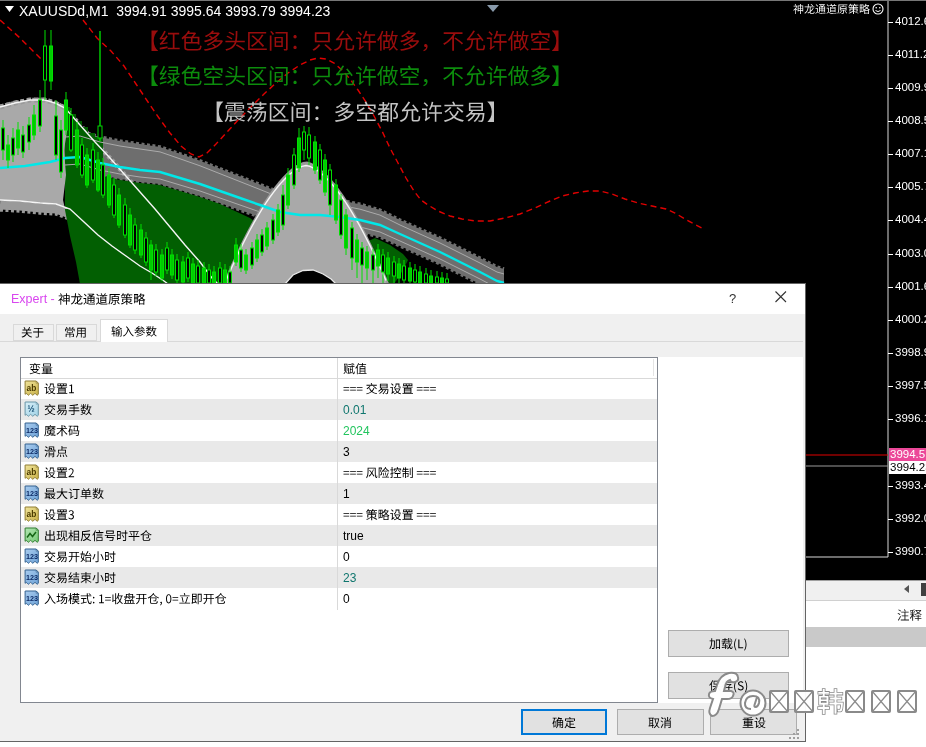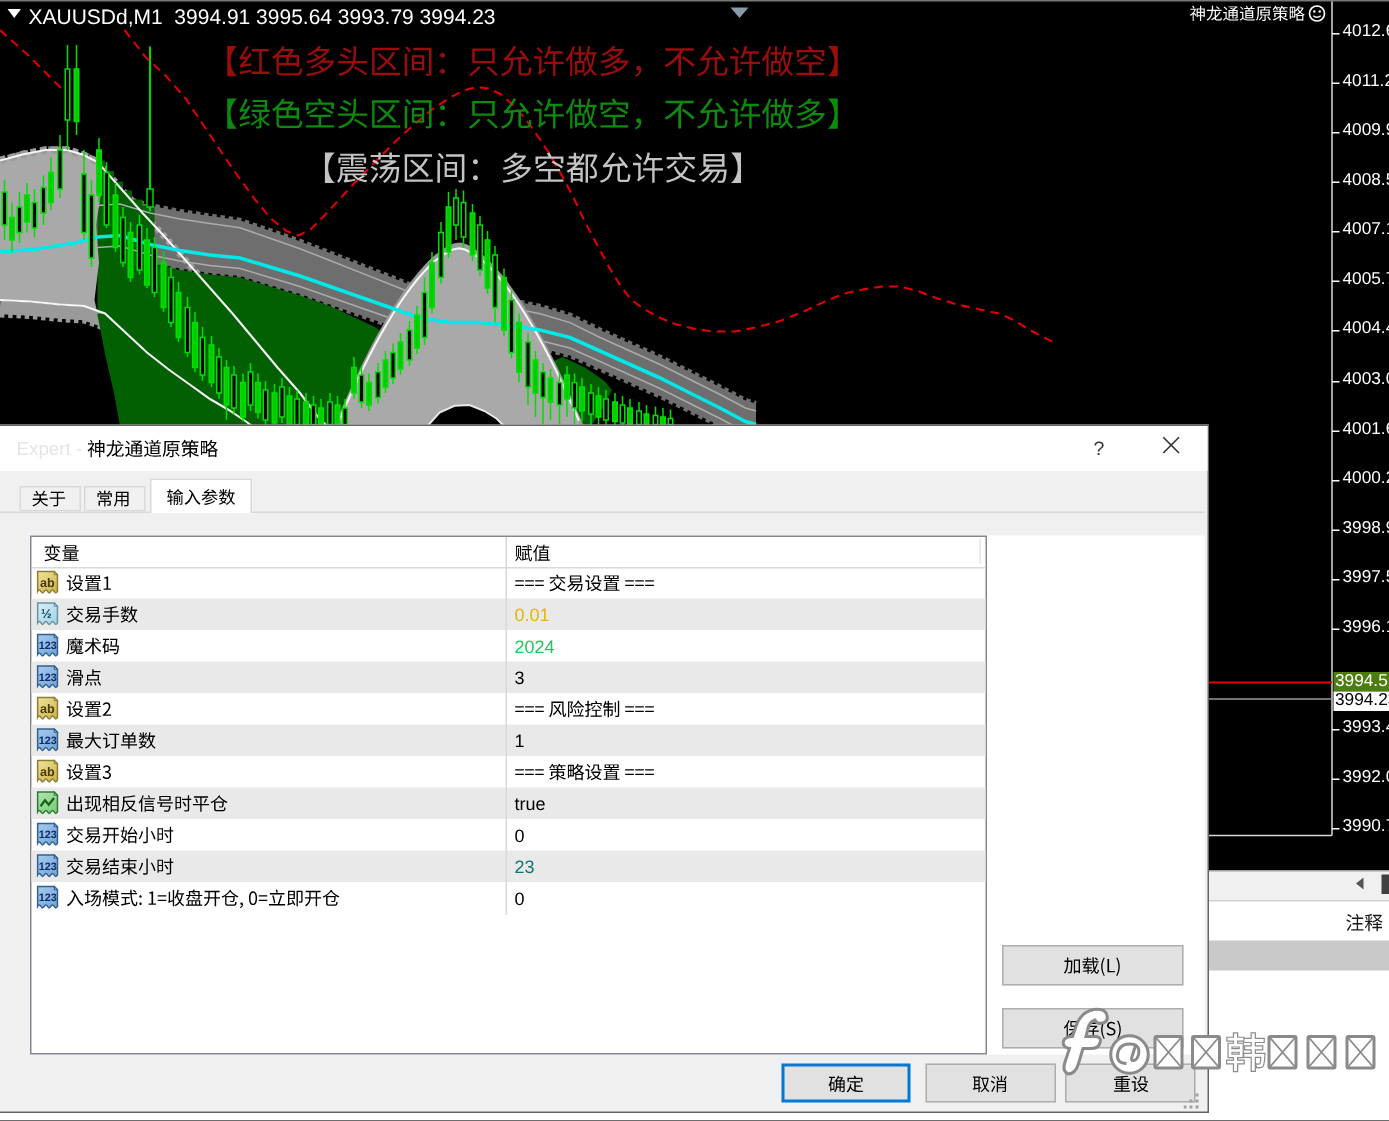--- a/index.html
+++ b/index.html
@@ -231,21 +231,21 @@
 <div class="abs" style="left:895px;top:379px;color:#fff;font-size:11.5px;white-space:nowrap">3997.50</div>
 <div class="abs" style="left:888px;top:386px;width:5px;height:1px;background:#fff"></div>
 <div class="abs" style="left:895px;top:412px;color:#fff;font-size:11.5px;white-space:nowrap">3996.15</div>
 <div class="abs" style="left:888px;top:419px;width:5px;height:1px;background:#fff"></div>
 <div class="abs" style="left:895px;top:479px;color:#fff;font-size:11.5px;white-space:nowrap">3993.40</div>
 <div class="abs" style="left:888px;top:486px;width:5px;height:1px;background:#fff"></div>
 <div class="abs" style="left:895px;top:512px;color:#fff;font-size:11.5px;white-space:nowrap">3992.05</div>
 <div class="abs" style="left:888px;top:519px;width:5px;height:1px;background:#fff"></div>
 <div class="abs" style="left:895px;top:545px;color:#fff;font-size:11.5px;white-space:nowrap">3990.70</div>
 <div class="abs" style="left:888px;top:552px;width:5px;height:1px;background:#fff"></div>
-<div class="abs" style="left:889px;top:448px;width:37px;height:13px;background:#4d7c0f;color:#fff;font-size:11.5px;padding-left:1px">3994.5</div>
+<div class="abs" style="left:889px;top:448px;width:37px;height:13px;background:#ec4899;color:#fff;font-size:11.5px;padding-left:1px">3994.5</div>
 <div class="abs" style="left:889px;top:461px;width:37px;height:13px;background:#fff;color:#000;font-size:11.5px;padding-left:1px">3994.23</div>
 <div class="abs" style="left:0;top:0;width:926px;height:1px;background:#777"></div>
 <svg class="abs" style="left:5px;top:6px" width="10" height="8">
     <polygon points="0,0 9,0 4.5,6" fill="#fff"></polygon>
   </svg>
 <div class="abs" style="left:19px;top:3px;color:#fff;font-size:14px;white-space:nowrap">XAUUSDd,M1&nbsp;&nbsp;3994.91 3995.64 3993.79 3994.23</div>
 <svg style="position:absolute;left:792px;top:0.9px" width="81" height="15" viewBox="-1 -12.1 81 15">
     <path d="M1.7 -8.9C2.1 -8.4 2.5 -7.8 2.7 -7.4L3.4 -7.8C3.2 -8.2 2.7 -8.8 2.4 -9.2ZM5.5 -4.5H7.0V-2.9H5.5ZM5.5 -5.2V-6.8H7.0V-5.2ZM9.4 -4.5V-2.9H7.8V-4.5ZM9.4 -5.2H7.8V-6.8H9.4ZM7 -9.2V-7.5H4.7V-1.7H5.5V-2.2H7.0V0.9H7.8V-2.2H9.4V-1.7H10.2V-7.5H7.8V-9.2ZM0.6 -7.3V-6.6H3.4C2.7 -5.2 1.5 -3.9 0.4 -3.2C0.5 -3 0.6 -2.6 0.7 -2.4C1.2 -2.7 1.6 -3.1 2.1 -3.6V0.9H2.8V-3.9C3.3 -3.4 3.8 -2.8 4 -2.5L4.5 -3.2C4.3 -3.4 3.5 -4.3 3 -4.7C3.6 -5.4 4 -6.2 4.3 -7.1L3.9 -7.4L3.8 -7.3Z M17.6 -8.5C18.2 -8.1 19.1 -7.4 19.6 -6.9L20.1 -7.4C19.7 -7.9 18.8 -8.5 18.1 -9.0ZM19.9 -5.2C19.3 -4.2 18.6 -3.2 17.6 -2.4V-5.8H21.4V-6.6H15.7C15.7 -7.4 15.8 -8.3 15.8 -9.2L14.9 -9.2C14.9 -8.3 14.9 -7.4 14.8 -6.6H11.6V-5.8H14.7C14.4 -3.1 13.5 -1.2 11.4 0.0C11.6 0.2 11.9 0.5 12 0.7C14.3 -0.7 15.2 -2.8 15.6 -5.8H16.8V-1.7C16 -1.1 15.2 -0.7 14.4 -0.3C14.6 -0.1 14.8 0.2 15 0.4C15.6 0.1 16.2 -0.3 16.8 -0.7C16.8 0.3 17.1 0.6 18.2 0.6C18.4 0.6 20 0.6 20.3 0.6C21.2 0.6 21.5 0.2 21.6 -1.1C21.3 -1.2 21 -1.3 20.8 -1.5C20.8 -0.4 20.7 -0.2 20.2 -0.2C19.9 -0.2 18.5 -0.2 18.3 -0.2C17.7 -0.2 17.6 -0.3 17.6 -0.7V-1.3C18.9 -2.3 19.9 -3.6 20.7 -4.9Z M22.7 -8.3C23.4 -7.8 24.2 -7 24.6 -6.4L25.2 -7.0C24.8 -7.5 23.9 -8.3 23.3 -8.8ZM24.8 -5.1H22.5V-4.3H24.0V-1.2C23.5 -1 23 -0.5 22.4 0.1L22.9 0.8C23.5 0 24 -0.6 24.4 -0.6C24.7 -0.6 25 -0.2 25.5 0.0C26.3 0.5 27.2 0.6 28.5 0.6C29.7 0.6 31.7 0.6 32.4 0.5C32.4 0.3 32.6 -0.1 32.7 -0.3C31.5 -0.2 29.9 -0.1 28.6 -0.1C27.3 -0.1 26.4 -0.2 25.7 -0.6C25.3 -0.9 25 -1.1 24.8 -1.2ZM26 -8.8V-8.2H30.7C30.2 -7.8 29.6 -7.5 29.1 -7.2C28.6 -7.5 28 -7.7 27.5 -7.9L27 -7.4C27.6 -7.2 28.4 -6.8 29.1 -6.5H26.0V-0.8H26.8V-2.6H28.6V-0.8H29.4V-2.6H31.3V-1.6C31.3 -1.5 31.3 -1.4 31.1 -1.4C31 -1.4 30.5 -1.4 30 -1.4C30.1 -1.2 30.2 -1 30.2 -0.8C31 -0.8 31.4 -0.8 31.7 -0.9C32 -1 32.1 -1.2 32.1 -1.6V-6.5H30.6C30.4 -6.6 30.2 -6.8 29.8 -6.9C30.7 -7.3 31.5 -7.9 32.1 -8.5L31.6 -8.9L31.4 -8.8ZM31.3 -5.8V-4.9H29.4V-5.8ZM26.8 -4.3H28.6V-3.3H26.8ZM26.8 -4.9V-5.8H28.6V-4.9ZM31.3 -4.3V-3.3H29.4V-4.3Z M33.7 -8.4C34.3 -7.9 35 -7.1 35.3 -6.6L36 -7.0C35.6 -7.5 34.9 -8.3 34.3 -8.8ZM38 -4.0H41.7V-3.1H38.0ZM38 -2.5H41.7V-1.6H38.0ZM38 -5.5H41.7V-4.6H38.0ZM37.2 -6.2V-1.0H42.5V-6.2H39.9C40 -6.4 40.1 -6.8 40.2 -7.1H43.4V-7.8H41.4C41.6 -8.2 41.9 -8.6 42.2 -9.0L41.3 -9.2C41.2 -8.8 40.8 -8.2 40.5 -7.8H38.5L39 -8.1C38.9 -8.4 38.6 -8.9 38.2 -9.3L37.6 -9.0C37.8 -8.6 38.1 -8.1 38.3 -7.8H36.4V-7.1H39.3C39.3 -6.8 39.2 -6.5 39.1 -6.2ZM35.9 -5.3H33.6V-4.5H35.1V-1.1C34.6 -0.9 34 -0.5 33.5 0.1L34 0.7C34.5 0.1 35.1 -0.5 35.5 -0.5C35.8 -0.5 36.1 -0.2 36.6 0.1C37.3 0.5 38.3 0.6 39.6 0.6C40.6 0.6 42.6 0.6 43.4 0.5C43.4 0.3 43.5 -0.1 43.6 -0.3C42.5 -0.2 40.9 -0.1 39.6 -0.1C38.4 -0.1 37.4 -0.2 36.7 -0.6C36.4 -0.8 36.1 -1 35.9 -1.1Z M48.1 -4.4H52.7V-3.4H48.1ZM48.1 -6.1H52.7V-5.0H48.1ZM51.7 -1.8C52.3 -1.1 53.2 -0.1 53.6 0.5L54.3 0.0C53.9 -0.5 53 -1.5 52.3 -2.2ZM48.1 -2.2C47.6 -1.5 46.9 -0.6 46.2 -0.0C46.4 0.1 46.8 0.3 46.9 0.4C47.5 -0.2 48.3 -1.1 48.9 -1.9ZM45.4 -8.6V-5.5C45.4 -3.8 45.4 -1.5 44.4 0.2C44.6 0.3 44.9 0.5 45.1 0.7C46.1 -1.1 46.3 -3.7 46.3 -5.5V-7.9H54.4V-8.6ZM49.8 -7.7C49.7 -7.5 49.6 -7.1 49.4 -6.7H47.2V-2.7H50.0V-0.0C50 0.1 49.9 0.1 49.7 0.1C49.6 0.2 49 0.2 48.4 0.1C48.5 0.4 48.6 0.6 48.6 0.9C49.5 0.9 50 0.9 50.3 0.7C50.7 0.6 50.8 0.4 50.8 -0.0V-2.7H53.5V-6.7H50.3C50.5 -7 50.6 -7.3 50.8 -7.6Z M61.4 -9.3C61 -8.3 60.4 -7.4 59.6 -6.8C59.7 -6.7 60 -6.5 60.1 -6.4V-6.0H55.7V-5.3H60.1V-4.5H56.5V-1.6H57.4V-3.7H60.1V-2.8C59.1 -1.6 57.3 -0.6 55.5 -0.2C55.7 0 55.9 0.3 56 0.5C57.5 0.1 59 -0.7 60.1 -1.8V0.9H61.0V-1.8C62 -0.9 63.4 0 65.1 0.5C65.2 0.3 65.5 -0.1 65.6 -0.2C63.6 -0.7 61.9 -1.7 61 -2.7V-3.7H63.7V-2.4C63.7 -2.3 63.7 -2.3 63.6 -2.3C63.5 -2.3 63 -2.3 62.6 -2.3C62.7 -2.1 62.8 -1.8 62.9 -1.6C63.5 -1.6 63.9 -1.6 64.2 -1.7C64.5 -1.8 64.6 -2 64.6 -2.4V-4.5H61.0V-5.3H65.2V-6.0H61.0V-6.7H60.8C61 -7 61.2 -7.3 61.4 -7.6H62.2C62.5 -7.1 62.8 -6.6 62.9 -6.3L63.6 -6.6C63.5 -6.8 63.3 -7.2 63.1 -7.6H65.4V-8.3H61.8C61.9 -8.5 62.1 -8.8 62.2 -9.1ZM57.1 -9.3C56.7 -8.3 56.1 -7.4 55.4 -6.7C55.6 -6.6 55.9 -6.4 56.1 -6.3C56.4 -6.6 56.8 -7.1 57.1 -7.6H57.6C57.9 -7.1 58.1 -6.6 58.2 -6.3L58.9 -6.5C58.8 -6.8 58.7 -7.2 58.5 -7.6H60.3V-8.3H57.5C57.6 -8.5 57.8 -8.8 57.9 -9.1Z M72.7 -9.3C72.2 -8.1 71.4 -7 70.5 -6.2V-8.6H66.8V-0.4H67.5V-1.4H70.5V-3.1C70.6 -3 70.7 -2.8 70.8 -2.7L71.3 -2.9V0.8H72.1V0.5H75.1V0.8H75.9V-3.0L76.3 -2.8C76.4 -3 76.7 -3.3 76.8 -3.5C75.8 -3.8 75 -4.4 74.2 -5.0C75 -5.8 75.7 -6.8 76.1 -7.8L75.5 -8.1L75.4 -8.1H73.0C73.2 -8.4 73.3 -8.7 73.5 -9.1ZM67.5 -7.9H68.4V-5.5H67.5ZM67.5 -2.1V-4.8H68.4V-2.1ZM69.8 -4.8V-2.1H68.9V-4.8ZM69.8 -5.5H68.9V-7.9H69.8ZM70.5 -3.4V-5.9C70.6 -5.8 70.8 -5.6 70.9 -5.5C71.3 -5.8 71.6 -6.2 72 -6.6C72.3 -6.1 72.7 -5.6 73.1 -5.0C72.3 -4.3 71.4 -3.8 70.5 -3.4ZM72.1 -0.3V-2.4H75.1V-0.3ZM75 -7.4C74.7 -6.7 74.2 -6.1 73.7 -5.6C73.2 -6.1 72.7 -6.7 72.4 -7.2L72.6 -7.4ZM71.8 -3.1C72.4 -3.5 73.1 -4 73.7 -4.5C74.2 -4 74.9 -3.5 75.6 -3.1Z" fill="#ffffff"></path>
   </svg>
 <svg class="abs" style="left:872px;top:3px" width="12" height="12">
@@ -269,21 +269,21 @@
     <polygon points="6,0 6,8 1,4" fill="#555"></polygon>
   </svg>
 <div class="abs" style="left:921px;top:583px;width:5px;height:13px;background:#404040"></div>
 <div class="abs" style="left:0;top:600px;width:926px;height:1px;background:#d0d0d0"></div>
 <svg style="position:absolute;left:896px;top:606.2px" width="29" height="18" viewBox="-1 -13.8 29 18">
     <path d="M1.2 -9.7C2 -9.3 3 -8.7 3.6 -8.3L4.1 -9.1C3.6 -9.4 2.5 -10 1.7 -10.4ZM0.5 -6.2C1.3 -5.8 2.3 -5.2 2.8 -4.9L3.4 -5.6C2.8 -6 1.8 -6.6 1 -6.9ZM0.9 0.2 1.7 0.9C2.4 -0.3 3.3 -1.9 4 -3.2L3.3 -3.8C2.6 -2.4 1.6 -0.7 0.9 0.2ZM6.9 -10.2C7.3 -9.6 7.7 -8.7 7.9 -8.2L8.8 -8.5C8.6 -9.1 8.1 -9.9 7.7 -10.6ZM4.2 -8.1V-7.2H7.5V-4.4H4.7V-3.5H7.5V-0.3H3.8V0.6H12.0V-0.3H8.4V-3.5H11.3V-4.4H8.4V-7.2H11.7V-8.1Z M13.2 -8.3C13.6 -7.8 14 -7 14.1 -6.5L14.8 -6.8C14.7 -7.3 14.3 -8 13.9 -8.6ZM17.3 -8.7C17.1 -8.1 16.6 -7.3 16.4 -6.8L17 -6.6C17.3 -7.1 17.7 -7.8 18 -8.5ZM18.3 -9.9V-9.0H18.9C19.3 -8.2 19.9 -7.4 20.5 -6.8C19.6 -6.2 18.6 -5.8 17.7 -5.5V-6.0H16.1V-9.3C16.8 -9.4 17.4 -9.5 17.9 -9.7L17.4 -10.4C16.4 -10.1 14.5 -9.8 13 -9.7C13.1 -9.5 13.2 -9.2 13.2 -9.0C13.9 -9 14.5 -9.1 15.2 -9.2V-6.0H13.1V-5.2H15.0C14.5 -3.9 13.7 -2.5 12.9 -1.8C13.1 -1.5 13.3 -1.1 13.4 -0.8C14 -1.5 14.7 -2.7 15.2 -3.9V1.0H16.1V-4.1C16.5 -3.5 17.1 -2.8 17.3 -2.5L17.9 -3.1C17.6 -3.5 16.5 -4.7 16.1 -5.1V-5.2H17.7V-5.5C17.8 -5.3 18.1 -5 18.1 -4.7C19.2 -5.1 20.2 -5.6 21.2 -6.2C22.1 -5.6 23.1 -5.1 24.2 -4.7C24.3 -5 24.5 -5.3 24.7 -5.5C23.7 -5.8 22.7 -6.2 21.9 -6.7C22.9 -7.5 23.7 -8.5 24.3 -9.6L23.7 -9.9L23.6 -9.9ZM23 -9.0C22.5 -8.3 21.9 -7.8 21.2 -7.2C20.6 -7.8 20.1 -8.3 19.7 -9.0ZM20.7 -5.1V-4.0H18.4V-3.2H20.7V-1.9H17.9V-1.0H20.7V1.0H21.6V-1.0H24.4V-1.9H21.6V-3.2H23.9V-4.0H21.6V-5.1Z" fill="#1a1a1a"></path>
   </svg>
 <div class="abs" style="left:0;top:627px;width:926px;height:20px;background:#c9c9c9"></div>
 <div class="abs" style="left:0px;top:283px;width:806px;height:459px;background:#f0f0f0;border:1px solid #646464;border-left:none;box-sizing:border-box"></div>
 <div class="abs" style="left:0px;top:284px;width:805px;height:30px;background:#fff"></div>
-<div class="abs" style="left:11px;top:292px;font-size:12.5px;color:#e5e5e5">Expert - </div>
+<div class="abs" style="left:11px;top:292px;font-size:12.5px;color:#d946ef">Expert - </div>
 <svg style="position:absolute;left:57px;top:290.2px" width="91" height="18" viewBox="-1 -13.8 91 18">
     <path d="M2 -10.1C2.4 -9.6 2.9 -8.9 3.1 -8.4L3.8 -8.9C3.6 -9.3 3.1 -10 2.7 -10.5ZM6.2 -5.1H8.0V-3.3H6.2ZM6.2 -5.9V-7.7H8.0V-5.9ZM10.7 -5.1V-3.3H8.9V-5.1ZM10.7 -5.9H8.9V-7.7H10.7ZM8 -10.5V-8.5H5.4V-1.9H6.2V-2.5H8.0V1.0H8.9V-2.5H10.7V-2.0H11.6V-8.5H8.9V-10.5ZM0.7 -8.3V-7.5H3.8C3.1 -5.9 1.7 -4.4 0.4 -3.6C0.5 -3.4 0.7 -3 0.8 -2.7C1.3 -3.1 1.9 -3.5 2.4 -4.1V1.0H3.2V-4.4C3.7 -3.9 4.3 -3.2 4.5 -2.8L5.1 -3.6C4.9 -3.9 3.9 -4.8 3.4 -5.3C4 -6.1 4.6 -7.1 4.9 -8.0L4.5 -8.4L4.3 -8.3Z M19.9 -9.7C20.7 -9.2 21.7 -8.4 22.2 -7.9L22.9 -8.4C22.4 -8.9 21.3 -9.7 20.6 -10.2ZM22.6 -6.0C22 -4.8 21.1 -3.6 20 -2.7V-6.6H24.3V-7.5H17.8C17.9 -8.4 17.9 -9.4 18 -10.5L17 -10.5C17 -9.4 16.9 -8.4 16.8 -7.5H13.2V-6.6H16.7C16.3 -3.5 15.3 -1.3 12.9 0.0C13.2 0.2 13.5 0.6 13.7 0.8C16.2 -0.8 17.2 -3.1 17.7 -6.6H19.1V-1.9C18.2 -1.3 17.3 -0.8 16.4 -0.3C16.6 -0.1 16.9 0.2 17 0.4C17.7 0.1 18.4 -0.3 19.1 -0.8C19.1 0.3 19.4 0.6 20.7 0.6C20.9 0.6 22.8 0.6 23.1 0.6C24.1 0.6 24.4 0.2 24.5 -1.3C24.2 -1.4 23.9 -1.5 23.6 -1.7C23.6 -0.5 23.5 -0.2 23 -0.2C22.6 -0.2 21.1 -0.2 20.8 -0.2C20.1 -0.2 20 -0.3 20 -0.8V-1.5C21.4 -2.7 22.6 -4 23.5 -5.6Z M25.8 -9.5C26.6 -8.8 27.5 -7.9 27.9 -7.3L28.6 -7.9C28.2 -8.5 27.2 -9.4 26.5 -10.0ZM28.2 -5.8H25.5V-4.9H27.3V-1.4C26.8 -1.2 26.1 -0.6 25.5 0.1L26.1 0.9C26.7 0 27.3 -0.7 27.8 -0.7C28 -0.7 28.5 -0.3 29 0.0C29.9 0.6 30.9 0.7 32.4 0.7C33.8 0.7 36 0.7 36.9 0.6C36.9 0.3 37 -0.1 37.1 -0.3C35.8 -0.2 33.9 -0.1 32.5 -0.1C31.1 -0.1 30 -0.2 29.2 -0.7C28.7 -1 28.4 -1.2 28.2 -1.4ZM29.6 -10.0V-9.3H34.8C34.3 -8.9 33.7 -8.5 33.1 -8.2C32.5 -8.5 31.8 -8.8 31.2 -9.0L30.6 -8.4C31.4 -8.1 32.3 -7.7 33.1 -7.4H29.5V-0.9H30.4V-3.0H32.5V-0.9H33.4V-3.0H35.6V-1.8C35.6 -1.7 35.5 -1.6 35.4 -1.6C35.2 -1.6 34.7 -1.6 34.1 -1.6C34.2 -1.4 34.3 -1.1 34.3 -0.9C35.2 -0.9 35.7 -0.9 36 -1.0C36.4 -1.1 36.5 -1.4 36.5 -1.8V-7.4H34.8C34.6 -7.5 34.3 -7.7 33.9 -7.9C34.8 -8.3 35.8 -9 36.5 -9.6L35.9 -10.1L35.7 -10.0ZM35.6 -6.6V-5.5H33.4V-6.6ZM30.4 -4.8H32.5V-3.7H30.4ZM30.4 -5.5V-6.6H32.5V-5.5ZM35.6 -4.8V-3.7H33.4V-4.8Z M38.3 -9.6C39 -8.9 39.8 -8 40.1 -7.5L40.9 -8.0C40.5 -8.6 39.7 -9.4 39 -10.0ZM43.2 -4.6H47.4V-3.6H43.2ZM43.2 -2.9H47.4V-1.8H43.2ZM43.2 -6.3H47.4V-5.3H43.2ZM42.3 -7.0V-1.1H48.3V-7.0H45.3C45.4 -7.3 45.6 -7.7 45.7 -8.1H49.3V-8.8H47.0C47.3 -9.3 47.6 -9.8 47.9 -10.2L47 -10.5C46.8 -10 46.4 -9.3 46 -8.8H43.7L44.4 -9.2C44.2 -9.5 43.8 -10.1 43.5 -10.6L42.7 -10.2C43 -9.8 43.4 -9.2 43.5 -8.8H41.4V-8.1H44.7C44.6 -7.7 44.5 -7.3 44.4 -7.0ZM40.8 -6.0H38.1V-5.2H39.9V-1.3C39.3 -1.1 38.7 -0.6 38 0.1L38.6 0.9C39.2 0.1 39.9 -0.6 40.3 -0.6C40.6 -0.6 41 -0.2 41.5 0.1C42.4 0.6 43.5 0.7 45 0.7C46.2 0.7 48.4 0.6 49.3 0.6C49.3 0.3 49.4 -0.1 49.5 -0.3C48.3 -0.2 46.5 -0.1 45 -0.1C43.6 -0.1 42.5 -0.2 41.8 -0.7C41.3 -0.9 41 -1.1 40.8 -1.2Z M54.6 -5.0H59.9V-3.9H54.6ZM54.6 -6.9H59.9V-5.7H54.6ZM58.7 -2.1C59.5 -1.2 60.5 -0.1 61 0.5L61.8 0.1C61.2 -0.6 60.2 -1.7 59.5 -2.5ZM54.6 -2.5C54.1 -1.7 53.2 -0.7 52.5 -0.1C52.7 0.1 53.1 0.3 53.3 0.5C54 -0.2 54.9 -1.3 55.5 -2.2ZM51.6 -9.8V-6.3C51.6 -4.3 51.5 -1.7 50.4 0.3C50.7 0.4 51.1 0.6 51.2 0.8C52.4 -1.3 52.6 -4.2 52.6 -6.3V-8.9H61.8V-9.8ZM56.6 -8.8C56.5 -8.5 56.3 -8 56.1 -7.6H53.7V-3.1H56.8V-0.1C56.8 0.1 56.7 0.2 56.5 0.2C56.3 0.2 55.7 0.2 55 0.2C55.1 0.4 55.2 0.7 55.2 1.0C56.2 1 56.8 1 57.2 0.9C57.6 0.7 57.7 0.5 57.7 -0.0V-3.1H60.8V-7.6H57.2C57.4 -8 57.5 -8.3 57.7 -8.6Z M69.7 -10.6C69.3 -9.4 68.6 -8.4 67.7 -7.7C67.9 -7.6 68.1 -7.4 68.3 -7.3V-6.9H63.4V-6.0H68.3V-5.1H64.2V-1.8H65.2V-4.2H68.3V-3.2C67.2 -1.8 65.1 -0.7 63 -0.2C63.2 0 63.5 0.4 63.6 0.6C65.3 0.1 67.1 -0.8 68.3 -2.0V1.0H69.3V-2.0C70.4 -1 72 0 74 0.5C74.1 0.3 74.4 -0.1 74.6 -0.3C72.3 -0.8 70.3 -2 69.3 -3.1V-4.2H72.4V-2.7C72.4 -2.6 72.4 -2.6 72.3 -2.6C72.1 -2.6 71.6 -2.6 71.1 -2.6C71.2 -2.4 71.4 -2.1 71.4 -1.8C72.2 -1.8 72.7 -1.8 73 -2.0C73.3 -2.1 73.4 -2.3 73.4 -2.7V-5.1H69.3V-6.0H74.1V-6.9H69.3V-7.7H69.0C69.3 -8 69.5 -8.3 69.8 -8.6H70.7C71 -8.1 71.3 -7.6 71.5 -7.2L72.3 -7.5C72.2 -7.8 71.9 -8.2 71.7 -8.6H74.3V-9.4H70.2C70.4 -9.7 70.5 -10 70.7 -10.3ZM64.9 -10.6C64.5 -9.5 63.7 -8.4 62.9 -7.7C63.1 -7.5 63.5 -7.3 63.7 -7.1C64.1 -7.5 64.5 -8 64.9 -8.6H65.5C65.8 -8.1 66 -7.5 66.1 -7.1L67 -7.4C66.9 -7.8 66.7 -8.2 66.4 -8.6H68.6V-9.4H65.3C65.5 -9.7 65.7 -10 65.8 -10.3Z M82.6 -10.6C82.1 -9.2 81.2 -7.9 80.1 -7.1V-9.8H76.0V-0.5H76.7V-1.6H80.1V-3.5C80.2 -3.4 80.3 -3.2 80.4 -3.0L81 -3.3V0.9H81.9V0.5H85.4V0.9H86.3V-3.4L86.7 -3.2C86.8 -3.4 87.1 -3.8 87.3 -4.0C86.2 -4.4 85.2 -5 84.4 -5.7C85.2 -6.6 86 -7.7 86.5 -8.9L85.8 -9.2L85.7 -9.2H83.0C83.2 -9.5 83.3 -9.9 83.5 -10.3ZM76.7 -8.9H77.7V-6.2H76.7ZM76.7 -2.4V-5.4H77.7V-2.4ZM79.3 -5.4V-2.4H78.3V-5.4ZM79.3 -6.2H78.3V-8.9H79.3ZM80.1 -3.9V-6.7C80.3 -6.6 80.5 -6.4 80.6 -6.2C81 -6.6 81.4 -7 81.8 -7.5C82.1 -6.9 82.6 -6.3 83.1 -5.7C82.2 -4.9 81.1 -4.3 80.1 -3.9ZM81.9 -0.3V-2.7H85.4V-0.3ZM85.2 -8.4C84.8 -7.6 84.3 -6.9 83.7 -6.3C83.1 -6.9 82.7 -7.6 82.3 -8.2L82.5 -8.4ZM81.5 -3.6C82.3 -4 83 -4.5 83.7 -5.1C84.3 -4.5 85.1 -4 85.9 -3.6Z" fill="#000000"></path>
   </svg>
 <div class="abs" style="left:729px;top:291px;font-size:13px;color:#333">?</div>
 <svg class="abs" style="left:774px;top:290px" width="14" height="14">
     <path d="M1.5 1.5 L12 12 M12 1.5 L1.5 12" stroke="#333" stroke-width="1.1"></path>
   </svg>
 <div class="abs" style="left:0px;top:341px;width:803px;height:1px;background:#d9d9d9"></div>
 <div class="abs" style="left:13px;top:324px;width:41px;height:17px;background:#f0f0f0;border:1px solid #d9d9d9;box-sizing:border-box"></div>
 <div class="abs" style="left:56px;top:324px;width:41px;height:17px;background:#f0f0f0;border:1px solid #d9d9d9;box-sizing:border-box"></div>
@@ -331,21 +331,21 @@
         <stop offset="1" stop-color="#a6d5e8"></stop>
       </linearGradient>
     </defs>
     <path d="M1.5 1 H12.2 L14.3 3.2 V14.3 q-1.1 1.9 -2.2 0 q-1.1 -1.9 -2.2 0 q-1.1 1.9 -2.2 0 q-1.1 -1.9 -2.2 0 q-1.1 1.9 -2.2 0 q-1.1 -1.9 -2.2 0 V1Z" fill="url(#g2)" stroke="#6794a6" stroke-width="1"></path>
     <path d="M12.2 1 V3.2 H14.3Z" fill="#ffffff" fill-opacity="0.55" stroke="#6794a6" stroke-width="0.7"></path>
     <text x="3.4" y="11" font-size="8.6" font-family="Liberation Sans" fill="#114a70" font-weight="bold">½</text>
   </svg>
 <svg style="position:absolute;left:43px;top:400.8px" width="52" height="17" viewBox="-1 -13.2 52 17">
     <path d="M3.8 -7.2C3.1 -6.3 1.9 -5.3 0.8 -4.7C1 -4.6 1.4 -4.2 1.5 -4.0C2.6 -4.7 3.9 -5.8 4.7 -6.8ZM7.4 -6.7C8.5 -5.9 9.9 -4.8 10.5 -4.0L11.2 -4.6C10.6 -5.3 9.2 -6.4 8.1 -7.2ZM4.2 -5.1 3.4 -4.8C3.9 -3.6 4.5 -2.6 5.4 -1.8C4.1 -0.9 2.5 -0.2 0.6 0.2C0.7 0.4 1 0.8 1.1 1.0C3 0.5 4.7 -0.2 6 -1.2C7.3 -0.2 8.9 0.5 10.9 0.9C11 0.6 11.3 0.3 11.5 0.1C9.6 -0.3 8 -0.9 6.7 -1.8C7.6 -2.6 8.2 -3.6 8.7 -4.9L7.8 -5.1C7.4 -4 6.8 -3.1 6 -2.4C5.2 -3.1 4.6 -4 4.2 -5.1ZM5 -9.9C5.3 -9.4 5.6 -8.8 5.8 -8.4H0.8V-7.5H11.2V-8.4H6.2L6.7 -8.6C6.6 -9 6.2 -9.7 5.9 -10.2Z M15.1 -6.9H21.0V-5.7H15.1ZM15.1 -8.8H21.0V-7.6H15.1ZM14.2 -9.5V-4.9H15.6C14.8 -3.8 13.6 -2.8 12.5 -2.1C12.7 -2 13 -1.7 13.2 -1.5C13.8 -1.9 14.5 -2.5 15.1 -3.1H16.8C16 -1.8 14.8 -0.7 13.5 0.1C13.7 0.2 14 0.5 14.2 0.7C15.5 -0.2 16.9 -1.5 17.8 -3.1H19.4C18.8 -1.6 17.9 -0.4 16.8 0.5C17 0.6 17.4 0.9 17.5 1.0C18.7 0.1 19.7 -1.4 20.4 -3.1H21.8C21.6 -1 21.4 -0.2 21.2 0.1C21 0.2 20.9 0.2 20.7 0.2C20.5 0.2 19.9 0.2 19.4 0.2C19.5 0.4 19.6 0.7 19.6 0.9C20.2 1 20.8 1 21.1 1.0C21.4 0.9 21.7 0.9 21.9 0.6C22.3 0.2 22.5 -0.8 22.7 -3.5C22.8 -3.6 22.8 -3.9 22.8 -3.9H15.9C16.1 -4.2 16.4 -4.6 16.6 -4.9H21.9V-9.5Z M24.6 -3.9V-3.0H29.6V-0.3C29.6 -0.1 29.4 0 29.2 0.0C28.9 0 28 0 27 0.0C27.1 0.3 27.3 0.7 27.3 0.9C28.6 0.9 29.4 0.9 29.8 0.8C30.3 0.6 30.5 0.3 30.5 -0.3V-3.0H35.4V-3.9H30.5V-5.8H34.8V-6.7H30.5V-8.6C31.9 -8.8 33.2 -9 34.2 -9.3L33.6 -10.1C31.7 -9.5 28.2 -9.2 25.4 -9.0C25.5 -8.8 25.6 -8.5 25.6 -8.3C26.9 -8.3 28.2 -8.4 29.6 -8.5V-6.7H25.4V-5.8H29.6V-3.9Z M41.3 -9.9C41.1 -9.4 40.7 -8.7 40.4 -8.3L41 -8.0C41.3 -8.4 41.7 -9 42.1 -9.5ZM37.1 -9.5C37.4 -9 37.7 -8.4 37.8 -7.9L38.5 -8.2C38.4 -8.7 38.1 -9.3 37.7 -9.8ZM40.9 -3.1C40.6 -2.5 40.3 -2 39.8 -1.5C39.3 -1.7 38.9 -2 38.4 -2.2C38.6 -2.4 38.8 -2.8 39 -3.1ZM37.3 -1.8C37.9 -1.6 38.6 -1.3 39.2 -1.0C38.4 -0.4 37.5 -0.1 36.5 0.2C36.6 0.3 36.8 0.6 36.9 0.9C38 0.6 39 0.1 39.9 -0.6C40.3 -0.4 40.7 -0.1 40.9 0.1L41.5 -0.5C41.2 -0.7 40.9 -0.9 40.5 -1.1C41.1 -1.8 41.6 -2.7 41.9 -3.7L41.4 -3.9L41.3 -3.9H39.3L39.6 -4.5L38.8 -4.6C38.7 -4.4 38.6 -4.1 38.5 -3.9H36.8V-3.1H38.1C37.8 -2.6 37.6 -2.2 37.3 -1.8ZM39.1 -10.1V-7.8H36.6V-7.1H38.8C38.2 -6.3 37.3 -5.6 36.5 -5.2C36.6 -5.1 36.9 -4.7 37 -4.5C37.7 -4.9 38.5 -5.6 39.1 -6.3V-4.8H39.9V-6.5C40.5 -6.1 41.2 -5.5 41.5 -5.2L42 -5.9C41.7 -6.1 40.7 -6.7 40.1 -7.1H42.4V-7.8H39.9V-10.1ZM43.5 -10.0C43.2 -7.9 42.7 -5.9 41.8 -4.6C42 -4.5 42.3 -4.2 42.5 -4.0C42.8 -4.5 43 -5 43.3 -5.6C43.5 -4.4 43.9 -3.3 44.3 -2.4C43.7 -1.2 42.7 -0.4 41.4 0.3C41.6 0.4 41.8 0.8 41.9 1.0C43.1 0.3 44.1 -0.5 44.8 -1.5C45.4 -0.5 46.1 0.3 47.1 0.9C47.2 0.6 47.5 0.3 47.7 0.1C46.7 -0.4 45.9 -1.3 45.3 -2.4C45.9 -3.6 46.3 -5.1 46.6 -6.9H47.4V-7.8H44.0C44.1 -8.4 44.3 -9.1 44.4 -9.9ZM45.7 -6.9C45.5 -5.5 45.2 -4.3 44.8 -3.3C44.3 -4.4 44 -5.6 43.8 -6.9Z" fill="#000000"></path>
   </svg>
-<div class="abs" style="left:343px;top:403px;font-size:12px;color:#eab308">0.01</div>
+<div class="abs" style="left:343px;top:403px;font-size:12px;color:#0f766e">0.01</div>
 <svg class="abs" style="left:24px;top:422px" width="16" height="17" viewBox="0 0 16 17">
     <defs>
       <linearGradient id="g3" x1="0" y1="0" x2="0.8" y2="1">
         <stop offset="0" stop-color="#a8cbee"></stop>
         <stop offset="1" stop-color="#74a7da"></stop>
       </linearGradient>
     </defs>
     <path d="M1.5 1 H12.2 L14.3 3.2 V14.3 q-1.1 1.9 -2.2 0 q-1.1 -1.9 -2.2 0 q-1.1 1.9 -2.2 0 q-1.1 -1.9 -2.2 0 q-1.1 1.9 -2.2 0 q-1.1 -1.9 -2.2 0 V1Z" fill="url(#g3)" stroke="#33618f" stroke-width="1"></path>
     <path d="M12.2 1 V3.2 H14.3Z" fill="#ffffff" fill-opacity="0.55" stroke="#33618f" stroke-width="0.7"></path>
     <text x="1.9" y="10.8" font-size="7.2" font-family="Liberation Sans" fill="#0d2b66" font-weight="bold">123</text>

